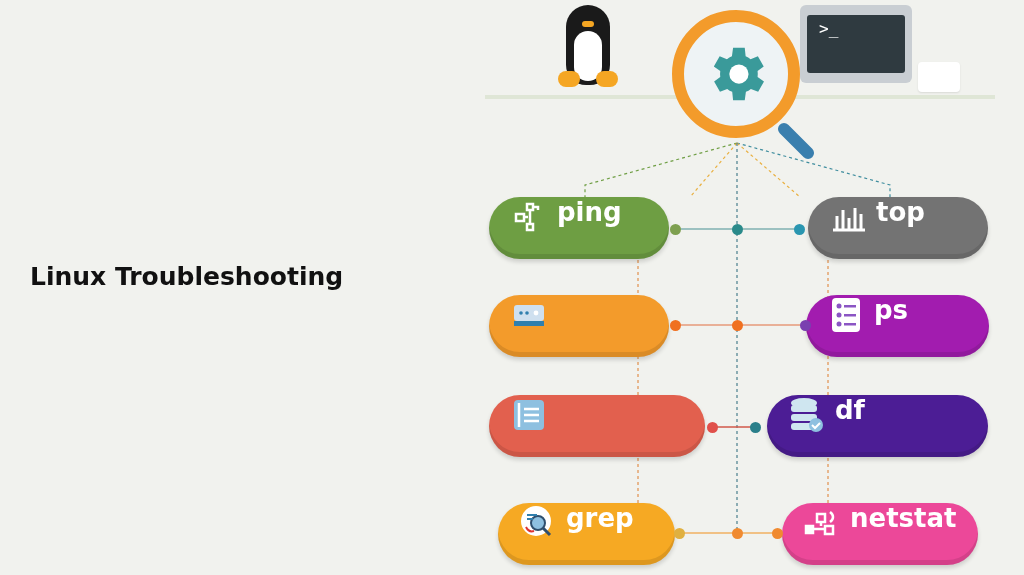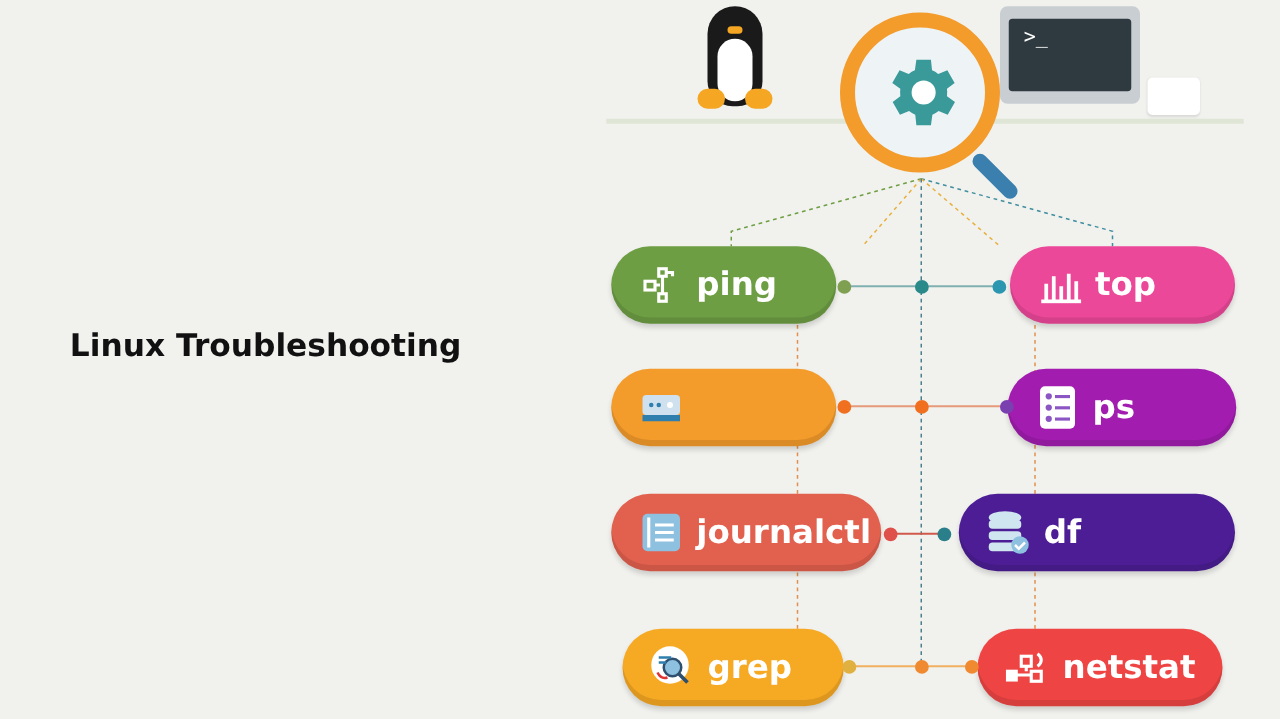--- a/index.html
+++ b/index.html
@@ -1,18 +1,18 @@
 <!DOCTYPE html>
 <html><head>
 <meta charset="utf-8">
 <style>
   *{box-sizing:border-box;margin:0;padding:0}
   body{width:1024px;height:575px;background:#f1f2ee;position:relative;overflow:hidden;font-family:"DejaVu Sans",sans-serif}
-  .title{position:absolute;left:30px;top:258px;width:365px;text-align:center;font-weight:bold;font-size:25px;line-height:38px;color:#111}
-  .pill{position:absolute;height:62px;border-radius:31px;display:flex;align-items:center;color:#fff;font-weight:bold;font-size:26px;box-shadow:0 3px 4px rgba(0,0,0,.15), inset 0 -5px 0 rgba(0,0,0,.1)}
+  .title{position:absolute;left:30px;top:258px;width:365px;font-weight:bold;font-size:25px;line-height:38px;color:#111}
+  .pill{position:absolute;height:62px;border-radius:31px;display:flex;color:#fff;font-weight:bold;font-size:26px;box-shadow:0 3px 4px rgba(0,0,0,.15), inset 0 -5px 0 rgba(0,0,0,.1)}
   .pill .ic{width:40px;height:40px;margin:0 8px 0 20px;display:flex;align-items:center;justify-content:center}
   .dot{position:absolute;width:11px;height:11px;border-radius:50%}
   svg.lines{position:absolute;left:0;top:0}
 </style>
 </head>
 <body>
 
 <div class="title">
   <div>Linux Troubleshooting</div>
 </div>
@@ -57,21 +57,21 @@
   <span class="ic">
       <svg width="32" height="32" viewBox="0 0 32 32" fill="none" stroke="#fff" stroke-width="2.5">
         <rect x="3" y="13" width="8" height="7"></rect>
         <rect x="14" y="3" width="6" height="6"></rect>
         <rect x="14" y="23" width="6" height="6"></rect>
         <path d="M11 16h4M17 9v14M20 6h5v3"></path>
       </svg>
     </span>
   <span>ping</span>
 </div>
-<div class="pill" style="left:808px;top:197px;width:180px;background:#ec4899">
+<div class="pill" style="left:808px;top:197px;width:180px;background:#737373">
   <span class="ic">
       <svg width="34" height="30" viewBox="0 0 34 30" stroke="#fff" stroke-width="3">
         <path d="M6 28V14M12 28V8M18 28V16M24 28V6M30 28V12M2 28h32"></path>
       </svg>
     </span>
   <span>top</span>
 </div>
 <div class="pill" style="left:489px;top:295px;width:180px;background:#f39b2b">
   <span class="ic">
       <svg width="34" height="28" viewBox="0 0 34 28">
@@ -101,21 +101,20 @@
 </div>
 <div class="pill" style="left:489px;top:395px;width:216px;background:#e2604e">
   <span class="ic">
       <svg width="32" height="32" viewBox="0 0 32 32">
         <rect x="1" y="1" width="30" height="30" rx="4" fill="#8ec0e0"></rect>
         <g stroke="#fff" stroke-width="2.5">
           <path d="M6 4v24M11 10h15M11 16h15M11 22h15"></path>
         </g>
       </svg>
     </span>
-  <span>journalctl</span>
 </div>
 <div class="pill" style="left:767px;top:395px;width:221px;background:#4c1d95">
   <span class="ic">
       <svg width="36" height="38" viewBox="0 0 36 38">
         <g fill="#cfe6f0">
           <ellipse cx="15" cy="7" rx="13" ry="5"></ellipse>
           <rect x="2" y="9" width="26" height="7" rx="3"></rect>
           <rect x="2" y="18" width="26" height="7" rx="3"></rect>
           <rect x="2" y="27" width="26" height="7" rx="3"></rect>
         </g>
@@ -130,21 +129,21 @@
       <svg width="36" height="36" viewBox="0 0 36 36">
         <circle cx="16" cy="16" r="15" fill="#fff"></circle>
         <circle cx="18" cy="18" r="7" fill="#8ec0e0" stroke="#2f4f6e" stroke-width="2"></circle>
         <path d="M23 23l7 7" stroke="#2f4f6e" stroke-width="3"></path>
         <path d="M7 10h10M7 14h6" stroke="#2f7fae" stroke-width="2"></path>
         <path d="M6 22c2 4 5 5 8 4" stroke="#d33" stroke-width="2" fill="none"></path>
       </svg>
     </span>
   <span>grep</span>
 </div>
-<div class="pill" style="left:782px;top:503px;width:196px;background:#ef4444">
+<div class="pill" style="left:782px;top:503px;width:196px;background:#ec4899">
   <span class="ic">
       <svg width="36" height="30" viewBox="0 0 36 30" fill="none" stroke="#fff" stroke-width="2.5">
         <rect x="2" y="18" width="7" height="7" fill="#fff"></rect>
         <rect x="13" y="6" width="8" height="8"></rect>
         <rect x="21" y="18" width="8" height="8"></rect>
         <path d="M9 21h12M17 14v4M26 4c4 3 4 7 0 10"></path>
       </svg>
     </span>
   <span>netstat</span>
 </div>

